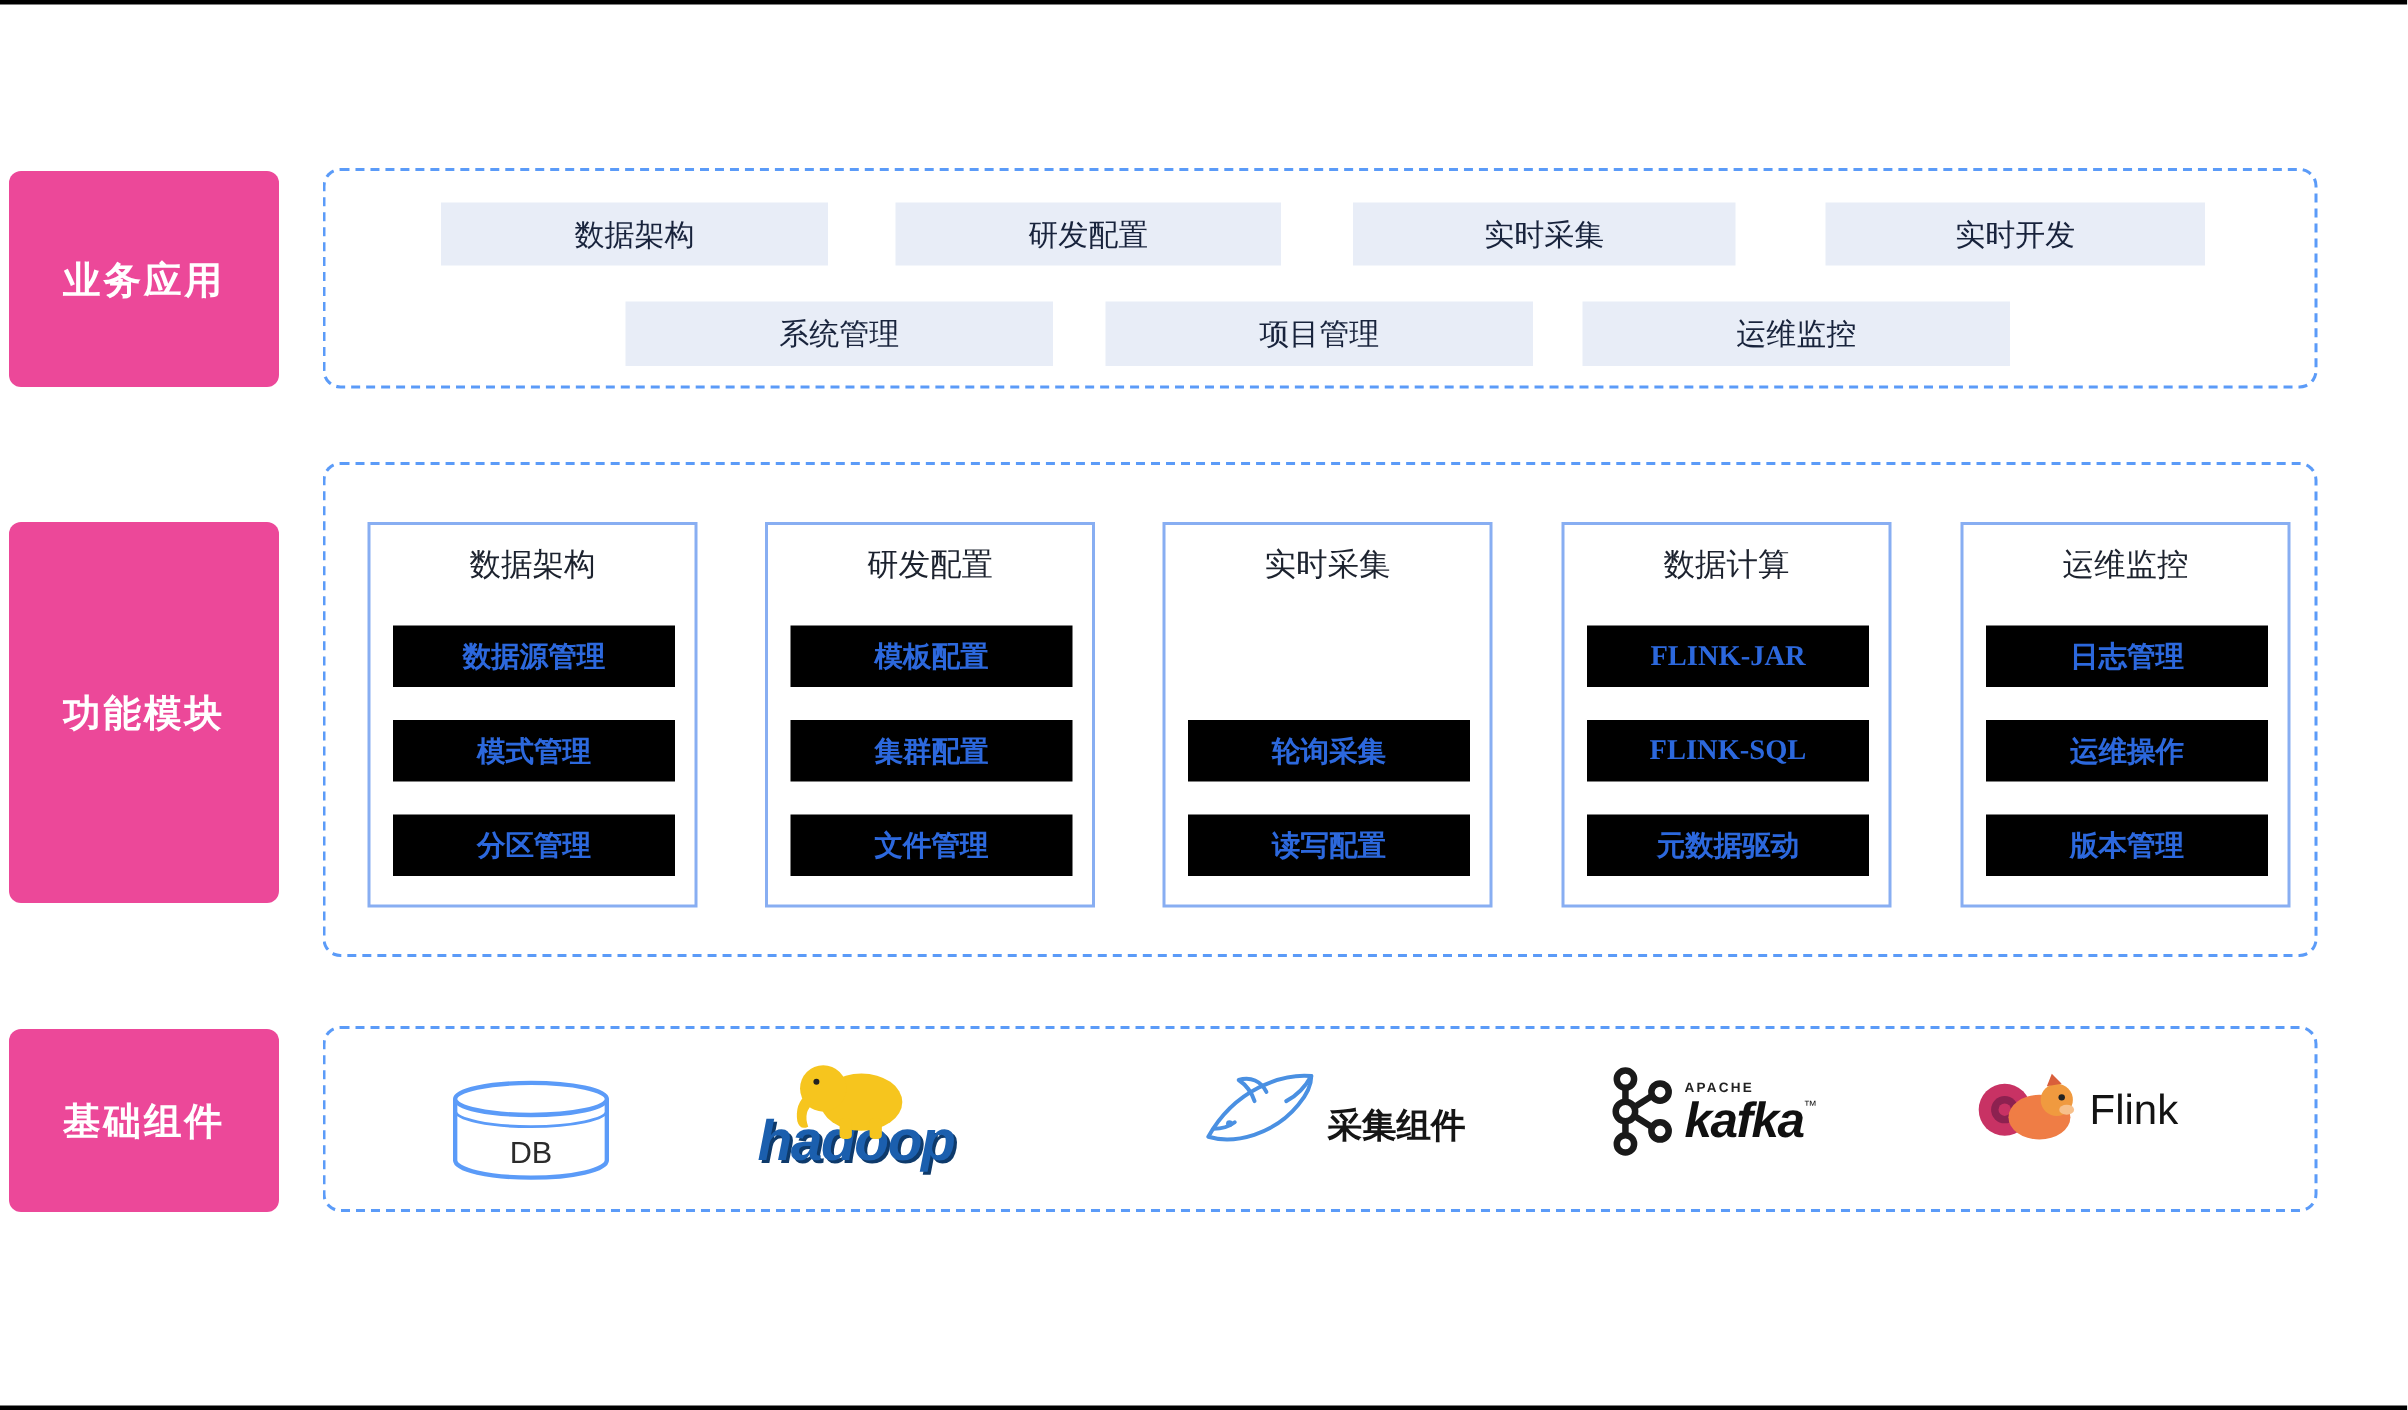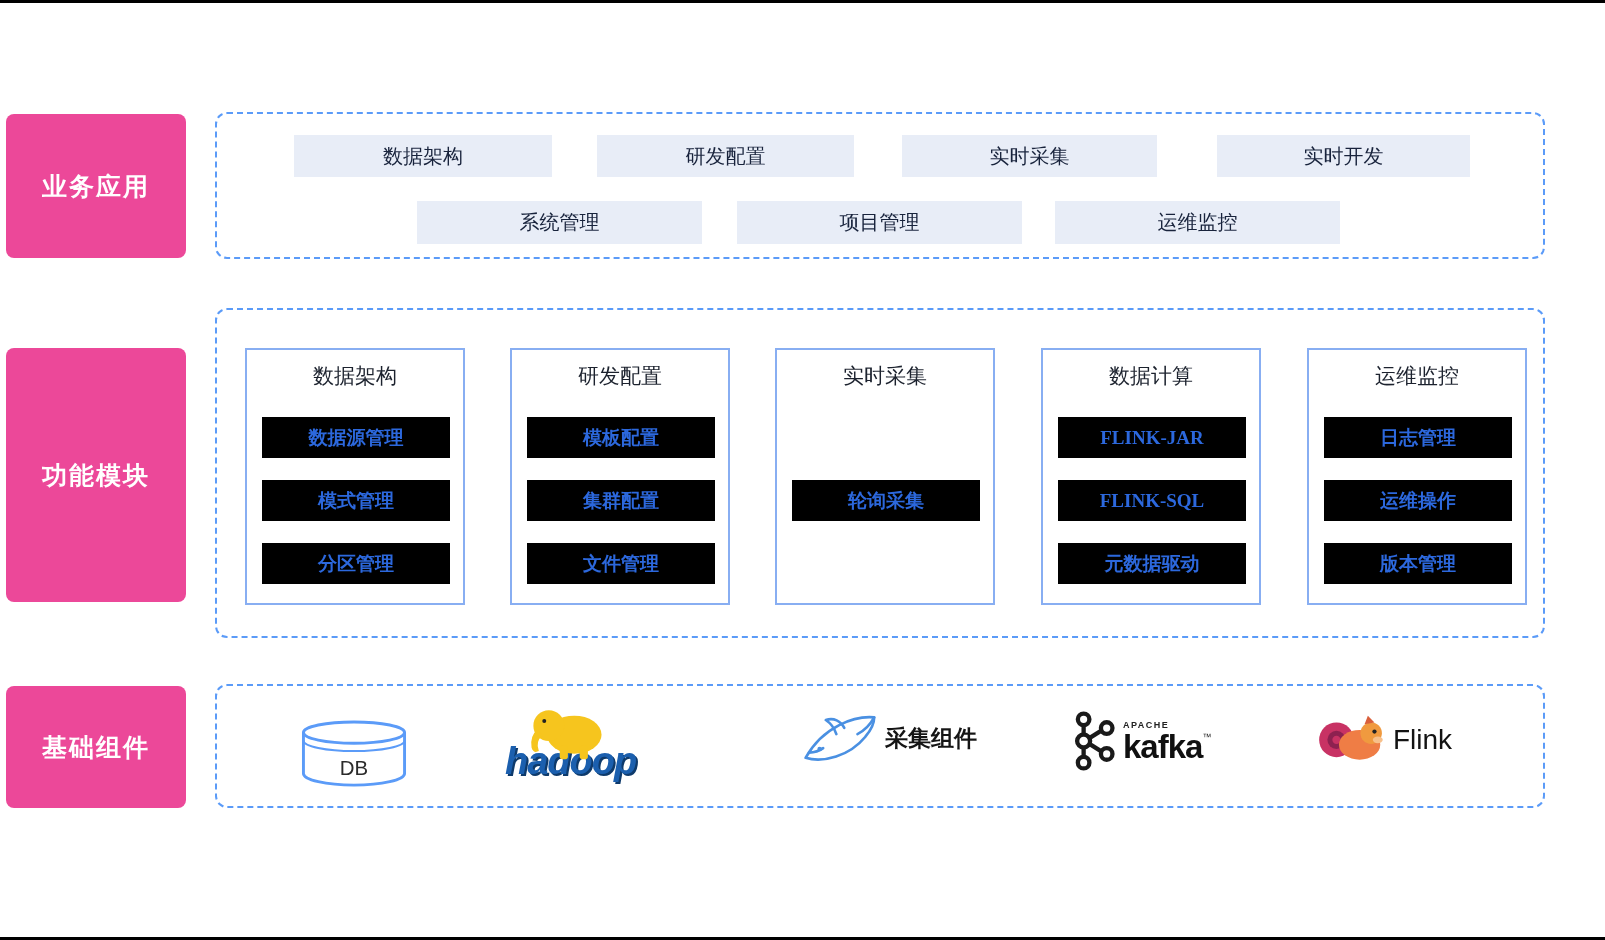--- a/index.html
+++ b/index.html
@@ -55,28 +55,28 @@
   .module-item.i3 { top:193px; }
 
   
   .comp-group { position:absolute; display:flex; }
   #comp-db { left:78px; top:33px; }
   #comp-hadoop { left:288px; top:20px; width:195px; height:90px; }
   #comp-hadoop .elephant { position:absolute; left:16px; top:-4px; z-index:2; }
   #comp-hadoop .hadoop-word { position:absolute; left:0; top:34px; z-index:1;
     font-size:38px; font-weight:800; font-style:italic; letter-spacing:-1px;
     color:#1b5fae; text-shadow:2px 2px 0 #0e3a6b; }
-  #comp-collector { left:578px; top:24px; align-items:center; }
+  #comp-collector { left:578px; top:24px; align-items:flex-end; }
   #comp-collector .collector-word { font-size:23px; font-weight:700; color:#151515;
     margin:0 0 8px 2px; }
   #comp-kafka { left:852px; top:24px; align-items:center; }
   #comp-kafka .kafka-text { display:flex; flex-direction:column; margin-left:6px; }
   #comp-kafka .kafka-brand { font-size:9px; letter-spacing:1.5px; color:#222; font-weight:600; }
   #comp-kafka .kafka-word-row { display:flex; align-items:flex-start; }
-  #comp-kafka .kafka-word { font-size:33px; font-weight:800; color:#101010; letter-spacing:-1px; line-height:1; }
+  #comp-kafka .kafka-word { font-size:33px; font-weight:800; color:#101010; letter-spacing:-1px; line-height:1;font-style:italic; }
   #comp-kafka .kafka-mark { font-size:9px; color:#222; margin-top:2px; }
   #comp-flink { left:1098px; top:24px; align-items:flex-end; }
   #comp-flink .flink-word { font-size:28px; font-weight:400; color:#131313; margin:0 0 12px 2px; }
 </style>
 </head>
 <body>
 
 <div class="canvas">
   <div class="frame-line top"></div>
   <div class="frame-line bottom"></div>
@@ -104,20 +104,21 @@
     </div>
     <div class="module-col m2">
       <div class="module-title">研发配置</div>
       <div class="module-item i1">模板配置</div>
       <div class="module-item i2">集群配置</div>
       <div class="module-item i3">文件管理</div>
     </div>
     <div class="module-col m3">
       <div class="module-title">实时采集</div>
       <div class="module-item i2">轮询采集</div>
+      <div class="module-item i3">读写配置</div>
     </div>
     <div class="module-col m4">
       <div class="module-title">数据计算</div>
       <div class="module-item i1">FLINK-JAR</div>
       <div class="module-item i2">FLINK-SQL</div>
       <div class="module-item i3">元数据驱动</div>
     </div>
     <div class="module-col m5">
       <div class="module-title">运维监控</div>
       <div class="module-item i1">日志管理</div>

